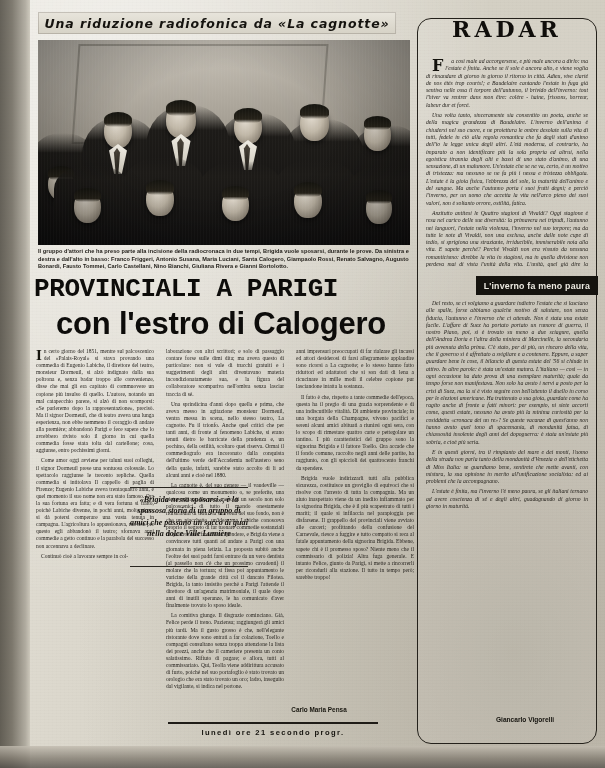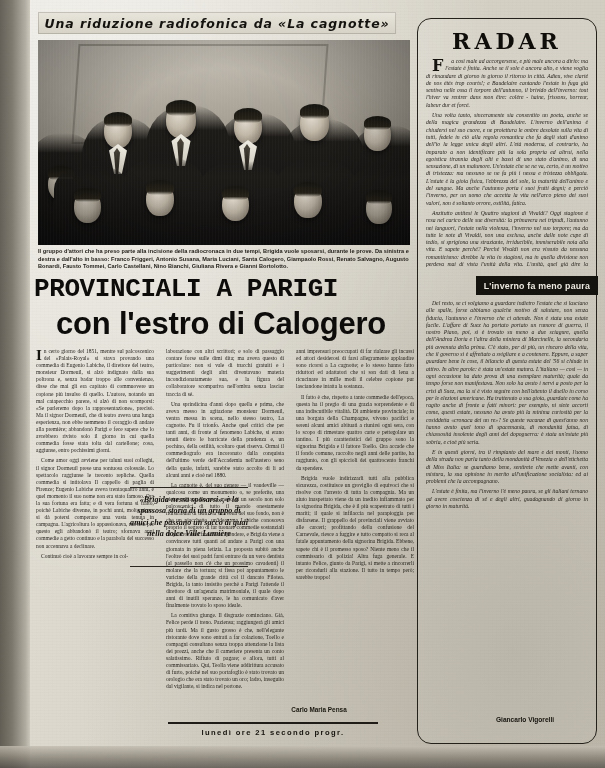--- a/index.html
+++ b/index.html
@@ -245,21 +245,21 @@
     left: 417px; top: 18px;
     width: 178px; height: 724px;
     border: 1.6px solid #24211b;
     border-radius: 14px;
     background: rgba(255,255,255,.08);
   }
 
   
   .radar-title {
     position: absolute;
-    left: 424px; top: 28px; width: 166px;
+    left: 424px; top: 16px; width: 166px;
     text-align: center;
     font-family: "DejaVu Serif", serif;
     font-weight: 700;
     font-size: 22px;
     letter-spacing: 4px;
     color: #100e0b;
   }
   .radar-body {
     position: absolute;
     left: 426px; top: 58px;

